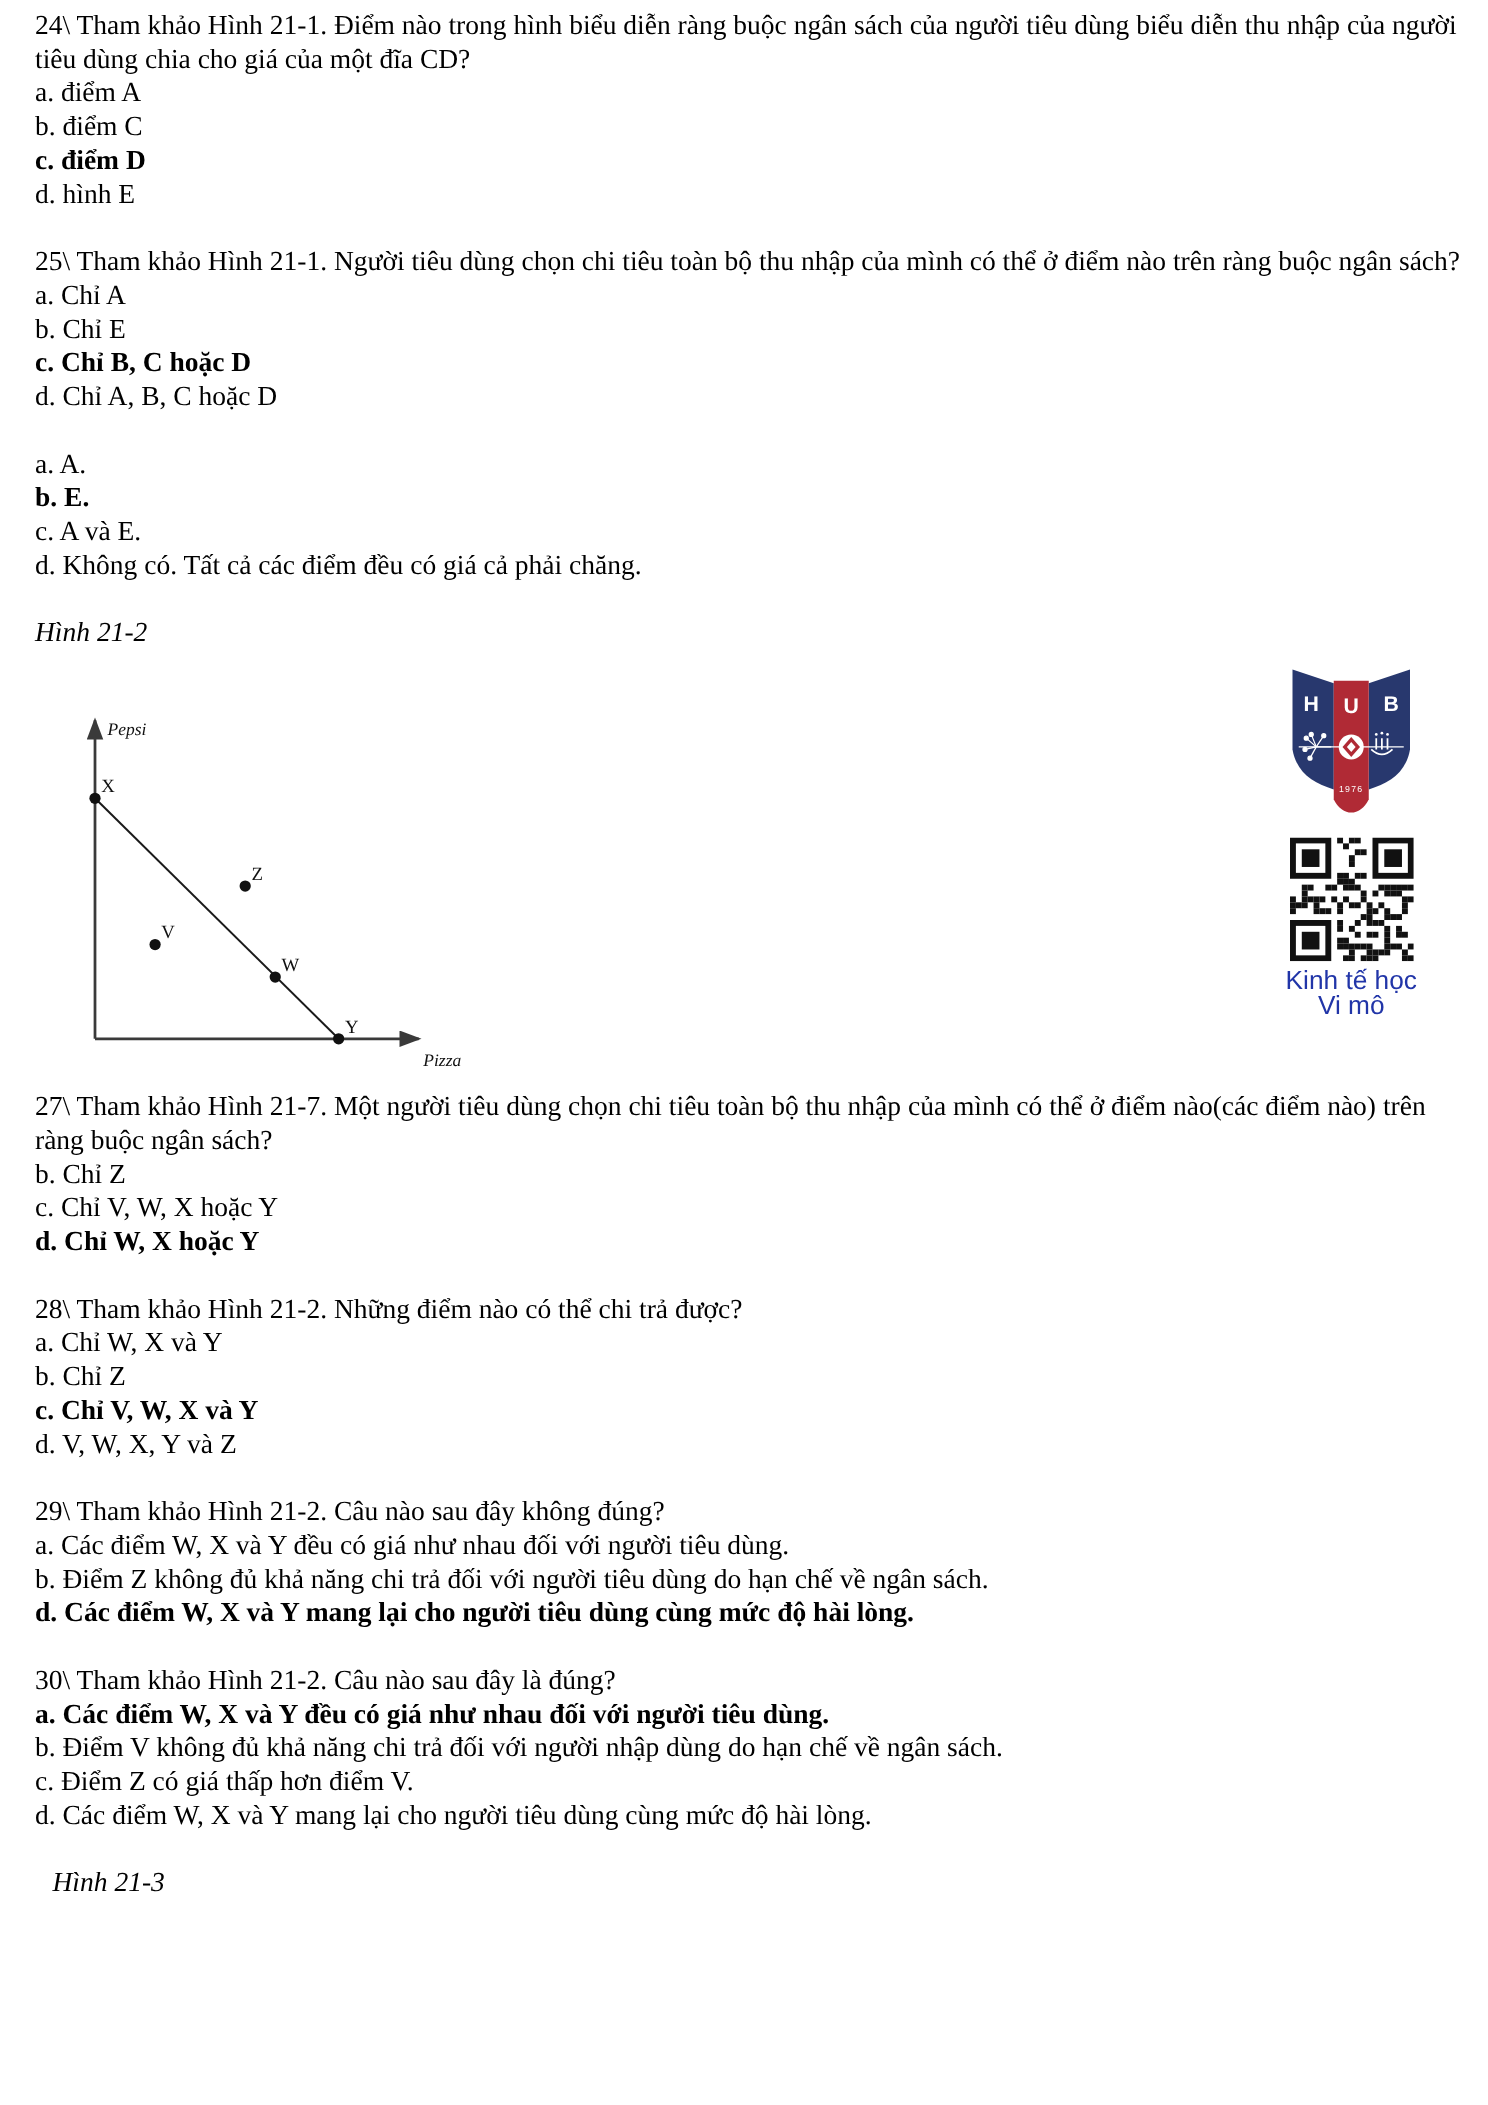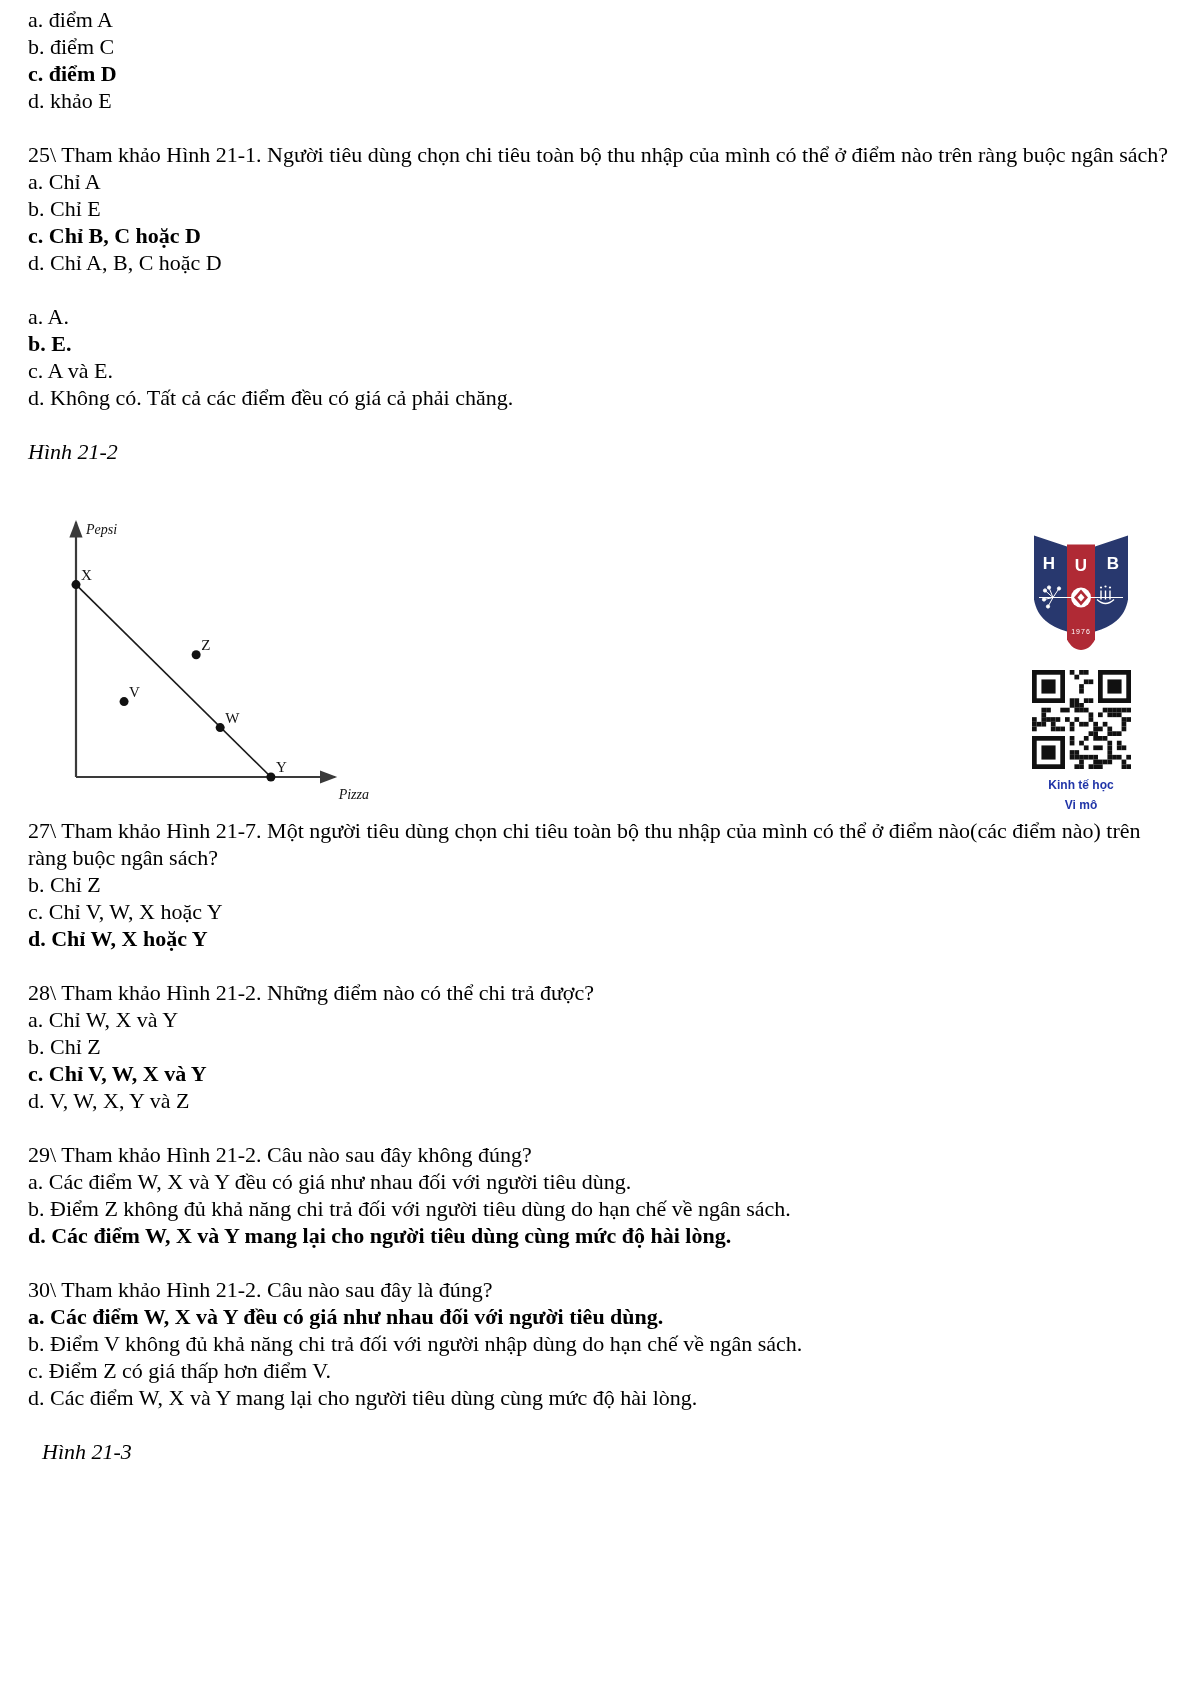--- a/index.html
+++ b/index.html
@@ -12,32 +12,33 @@
   .question { margin-bottom:27px; }
   .option.bold, .q-text.bold { font-weight:bold; }
   .fig-caption { margin-bottom:14px;font-style:italic; }
   #cap-21-3 { margin-left:14px; margin-top:24px; }
   .figure-wrap { height:338px; margin-left:12px; }
 
   .brand { position:absolute; left:1028px; top:526px; width:106px; text-align:center; }
   .hub-logo { display:block; margin:0 auto; }
   .qr { display:block; margin:6px auto 0 auto; }
   .brand-caption { margin-top:6px; font-family:"Liberation Sans",sans-serif;
-                   font-weight:bold; font-size:12px; line-height:20px; }
+                   font-weight:normal; font-size:21px; line-height:20px; }
 </style>
 </head>
 <body>
 
 <main class="doc">
   <div id="questions-top">
   <section class="question">
+    <p class="q-text">24\ Tham khảo Hình 21-1. Điểm nào trong hình biểu diễn ràng buộc ngân sách của người tiêu dùng biểu diễn thu nhập của người tiêu dùng chia cho giá của một đĩa CD?</p>
   <p class="option">a. điểm A</p>
         <p class="option">b. điểm C</p>
         <p class="option bold">c. điểm D</p>
-        <p class="option">d. khảo E</p>
+        <p class="option">d. hình E</p>
       </section>
 
   <section class="question">
     <p class="q-text">25\ Tham khảo Hình 21-1. Người tiêu dùng chọn chi tiêu toàn bộ thu nhập của mình có thể ở điểm nào trên ràng buộc ngân sách?</p>
   <p class="option">a. Chỉ A</p>
         <p class="option">b. Chỉ E</p>
         <p class="option bold">c. Chỉ B, C hoặc D</p>
         <p class="option">d. Chỉ A, B, C hoặc D</p>
       </section>
 

